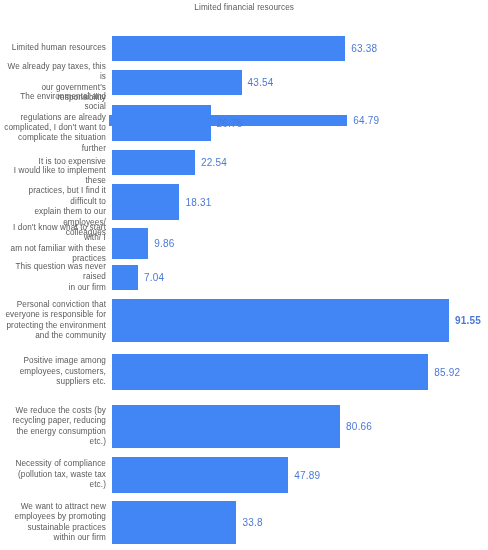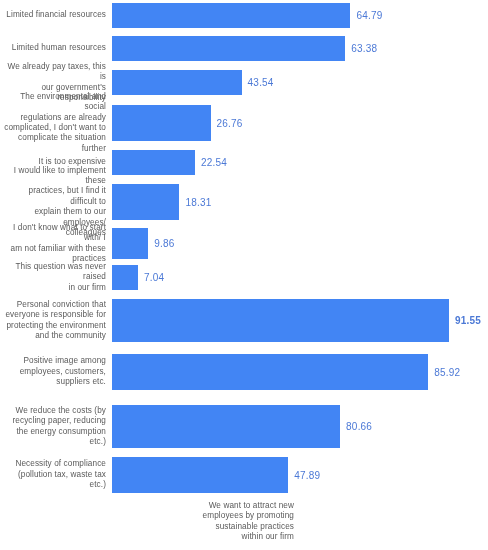--- a/index.html
+++ b/index.html
@@ -64,21 +64,21 @@
     white-space: nowrap;
     letter-spacing: 0.2px;
   }
 </style>
 </head>
 <body>
 
 <div id="chart-root">
 
   <div class="rows">
-      <div class="bar-row" style="top: 3px; height: 25px;">
+      <div class="bar-row" style="top: 3px; height: 25px; flex-direction: column;">
         <div class="cat-label">Limited financial resources</div>
         <div class="bar-area">
           <div class="bar" style="width: 238.495px; background: rgb(66, 133, 244);"></div>
           <div class="bar-value" style="color: rgb(76, 121, 214);">64.79</div>
         </div>
       </div>
       <div class="bar-row" style="top: 36px; height: 25px;">
         <div class="cat-label">Limited human resources</div>
         <div class="bar-area">
           <div class="bar" style="width: 233.305px; background: rgb(66, 133, 244);"></div>
@@ -168,21 +168,21 @@
       </div>
       <div class="bar-row" style="top: 457px; height: 36px;">
         <div class="cat-label">Necessity of compliance
 (pollution tax, waste tax
 etc.)</div>
         <div class="bar-area">
           <div class="bar" style="width: 176.285px; background: rgb(66, 133, 244);"></div>
           <div class="bar-value" style="color: rgb(76, 121, 214);">47.89</div>
         </div>
       </div>
-      <div class="bar-row" style="top: 501px; height: 43px; flex-direction: column;">
+      <div class="bar-row" style="top: 501px; height: 43px;">
         <div class="cat-label">We want to attract new
 employees by promoting
 sustainable practices
 within our firm</div>
         <div class="bar-area">
           <div class="bar" style="width: 124.419px; background: rgb(66, 133, 244);"></div>
           <div class="bar-value" style="color: rgb(76, 121, 214);">33.8</div>
         </div>
       </div>
     </div>

